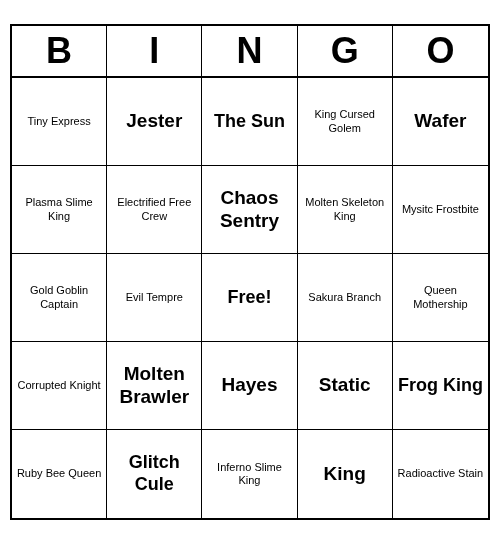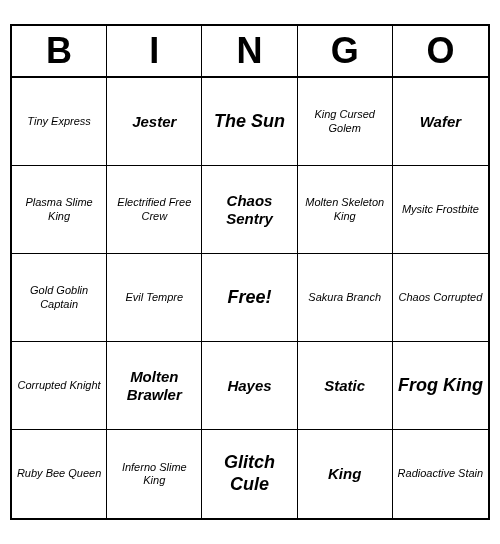--- a/index.html
+++ b/index.html
@@ -29,21 +29,20 @@
       padding: 4px 0;
       border-right: 1px solid #000;
     }
     .bingo-header-cell:last-child {
       border-right: none;
     }
     .bingo-grid {
       display: grid;
       grid-template-columns: repeat(5, 1fr);
       grid-template-rows: repeat(5, 88px);
-      font-style: italic;
     }
     .bingo-cell {
       border-right: 1px solid #000;
       border-bottom: 1px solid #000;
       display: flex;
       align-items: center;
       justify-content: center;
       text-align: center;
       padding: 4px;
       line-height: 1.2;
@@ -55,21 +54,21 @@
       border-bottom: none;
     }
     .cell-text {
       font-size: 13px;
     }
     .cell-text.large {
       font-size: 18px;
       font-weight: bold;
     }
     .cell-text.medium {
-      font-size: 15px;
+      font-size: 19px;
       font-weight: bold;
     }
     .cell-text.small {
       font-size: 11px;
     }
   </style>
 </head>
 <body>
 
 <div class="bingo-card">
@@ -117,45 +116,45 @@
       <div class="bingo-cell">
         <span class="cell-text small">Evil Tempre</span>
       </div>
       <div class="bingo-cell">
         <span class="cell-text large">Free!</span>
       </div>
       <div class="bingo-cell">
         <span class="cell-text small">Sakura Branch</span>
       </div>
       <div class="bingo-cell">
-        <span class="cell-text small">Chaos Corrupted</span>
+        <span class="cell-text small">Queen Mothership</span>
       </div>
       <div class="bingo-cell">
         <span class="cell-text small">Corrupted Knight</span>
       </div>
       <div class="bingo-cell">
         <span class="cell-text medium">Molten Brawler</span>
       </div>
       <div class="bingo-cell">
         <span class="cell-text medium">Hayes</span>
       </div>
       <div class="bingo-cell">
         <span class="cell-text medium">Static</span>
       </div>
       <div class="bingo-cell">
         <span class="cell-text large">Frog King</span>
       </div>
       <div class="bingo-cell">
         <span class="cell-text small">Ruby Bee Queen</span>
       </div>
       <div class="bingo-cell">
-        <span class="cell-text small">Inferno Slime King</span>
+        <span class="cell-text large">Glitch Cule</span>
       </div>
       <div class="bingo-cell">
-        <span class="cell-text large">Glitch Cule</span>
+        <span class="cell-text small">Inferno Slime King</span>
       </div>
       <div class="bingo-cell">
         <span class="cell-text medium">King</span>
       </div>
       <div class="bingo-cell">
         <span class="cell-text small">Radioactive Stain</span>
       </div>
     </div>
 </div>
 

